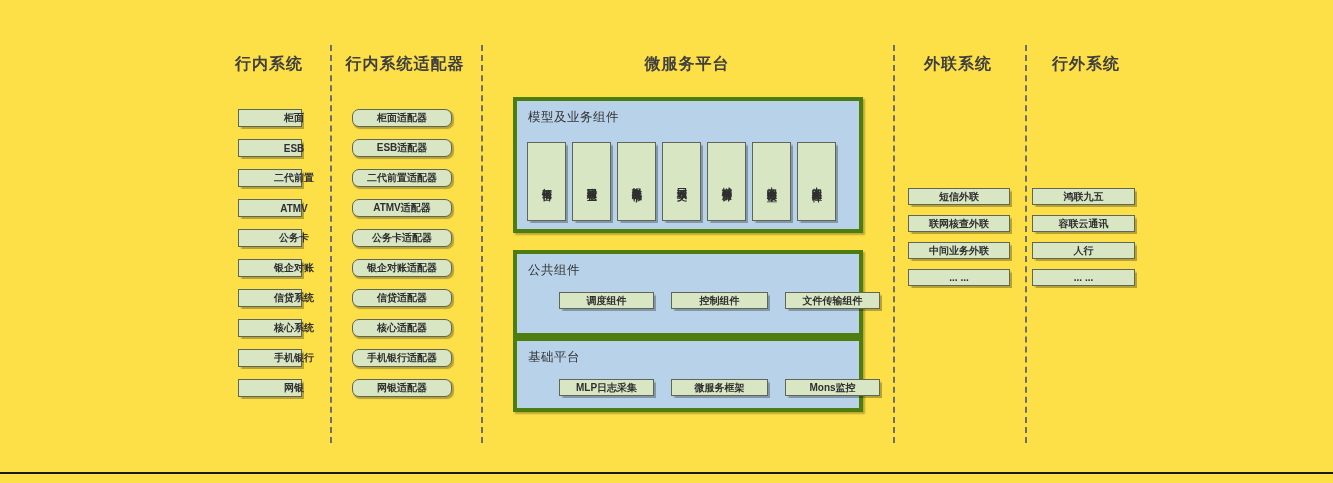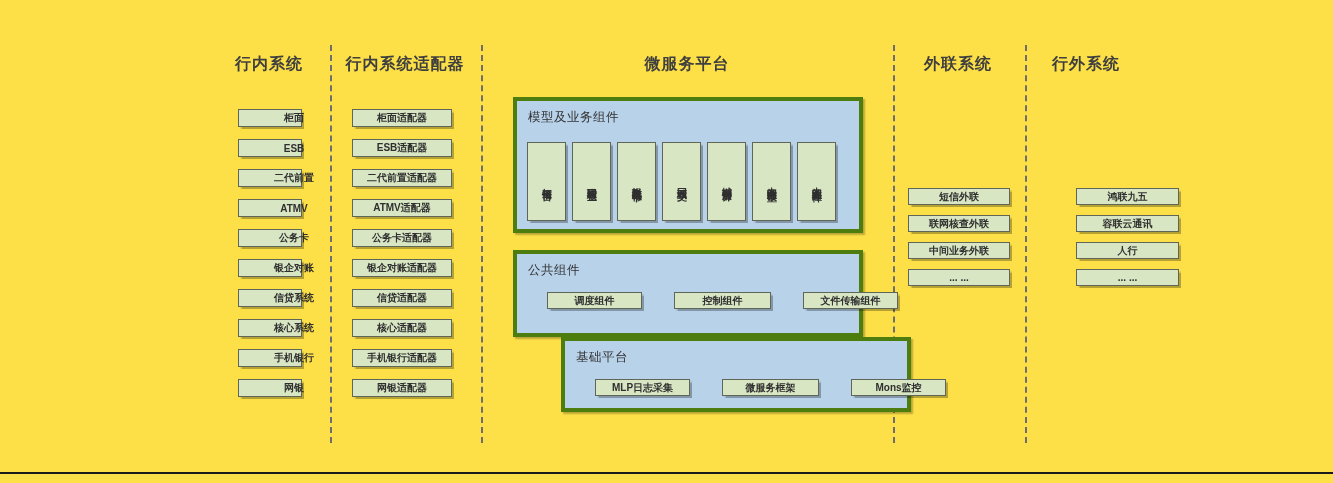--- a/index.html
+++ b/index.html
@@ -83,30 +83,30 @@
     width: 39px;
     height: 79px;
     writing-mode: vertical-rl;
     text-orientation: upright;
     letter-spacing: 1px;
     line-height: 1;
   }
   .hrow {
     position: absolute;
     top: 38px;
-    left: 0;
+    left: 12px;
     display: flex;
     flex-direction: row;
-    gap: 32px;
+    gap: 17px;
     padding-left: 30px;
   }
   .w64  { width: 64px; padding-left: 48px; }
   .w95  { width: 95px; }
   .w97  { width: 97px; }
-  .w100 { width: 100px; }
+  .w100 { width: 100px; border-radius: 7px; }
   .w102 { width: 102px; }
   .w103 { width: 103px; }
   .bottom-line {
     position: absolute;
     left: 0;
     top: 472px;
     width: 1333px;
     height: 2px;
     background: #1a1a1a;
   }
@@ -168,37 +168,37 @@
 
   <div class="bluebox" style="top:250px; height:87px;">
     <div class="group-label">公共组件</div>
     <div class="hrow">
       <div class="gbox h17 w95">调度组件</div>
       <div class="gbox h17 w97">控制组件</div>
       <div class="gbox h17 w95">文件传输组件</div>
     </div>
   </div>
 
-  <div class="bluebox" style="top:337px; height:75px;margin-left:48px;">
+  <div class="bluebox" style="top:337px; height:75px;">
     <div class="group-label">基础平台</div>
     <div class="hrow">
       <div class="gbox h17 w95">MLP日志采集</div>
       <div class="gbox h17 w97">微服务框架</div>
       <div class="gbox h17 w95">Mons监控</div>
     </div>
   </div>
 
   <div class="vstack s19" style="left:908px; top:188px;">
     <div class="gbox h17 w102">短信外联</div>
     <div class="gbox h17 w102">联网核查外联</div>
     <div class="gbox h17 w102">中间业务外联</div>
     <div class="gbox h17 w102">... ...</div>
   </div>
 
-  <div class="vstack s19" style="left:1076px; top:188px;">
+  <div class="vstack s19" style="left:1032px; top:188px;">
     <div class="gbox h17 w103">鸿联九五</div>
     <div class="gbox h17 w103">容联云通讯</div>
     <div class="gbox h17 w103">人行</div>
     <div class="gbox h17 w103">... ...</div>
   </div>
 
   <div class="bottom-line"></div>
 
 </div>
 

